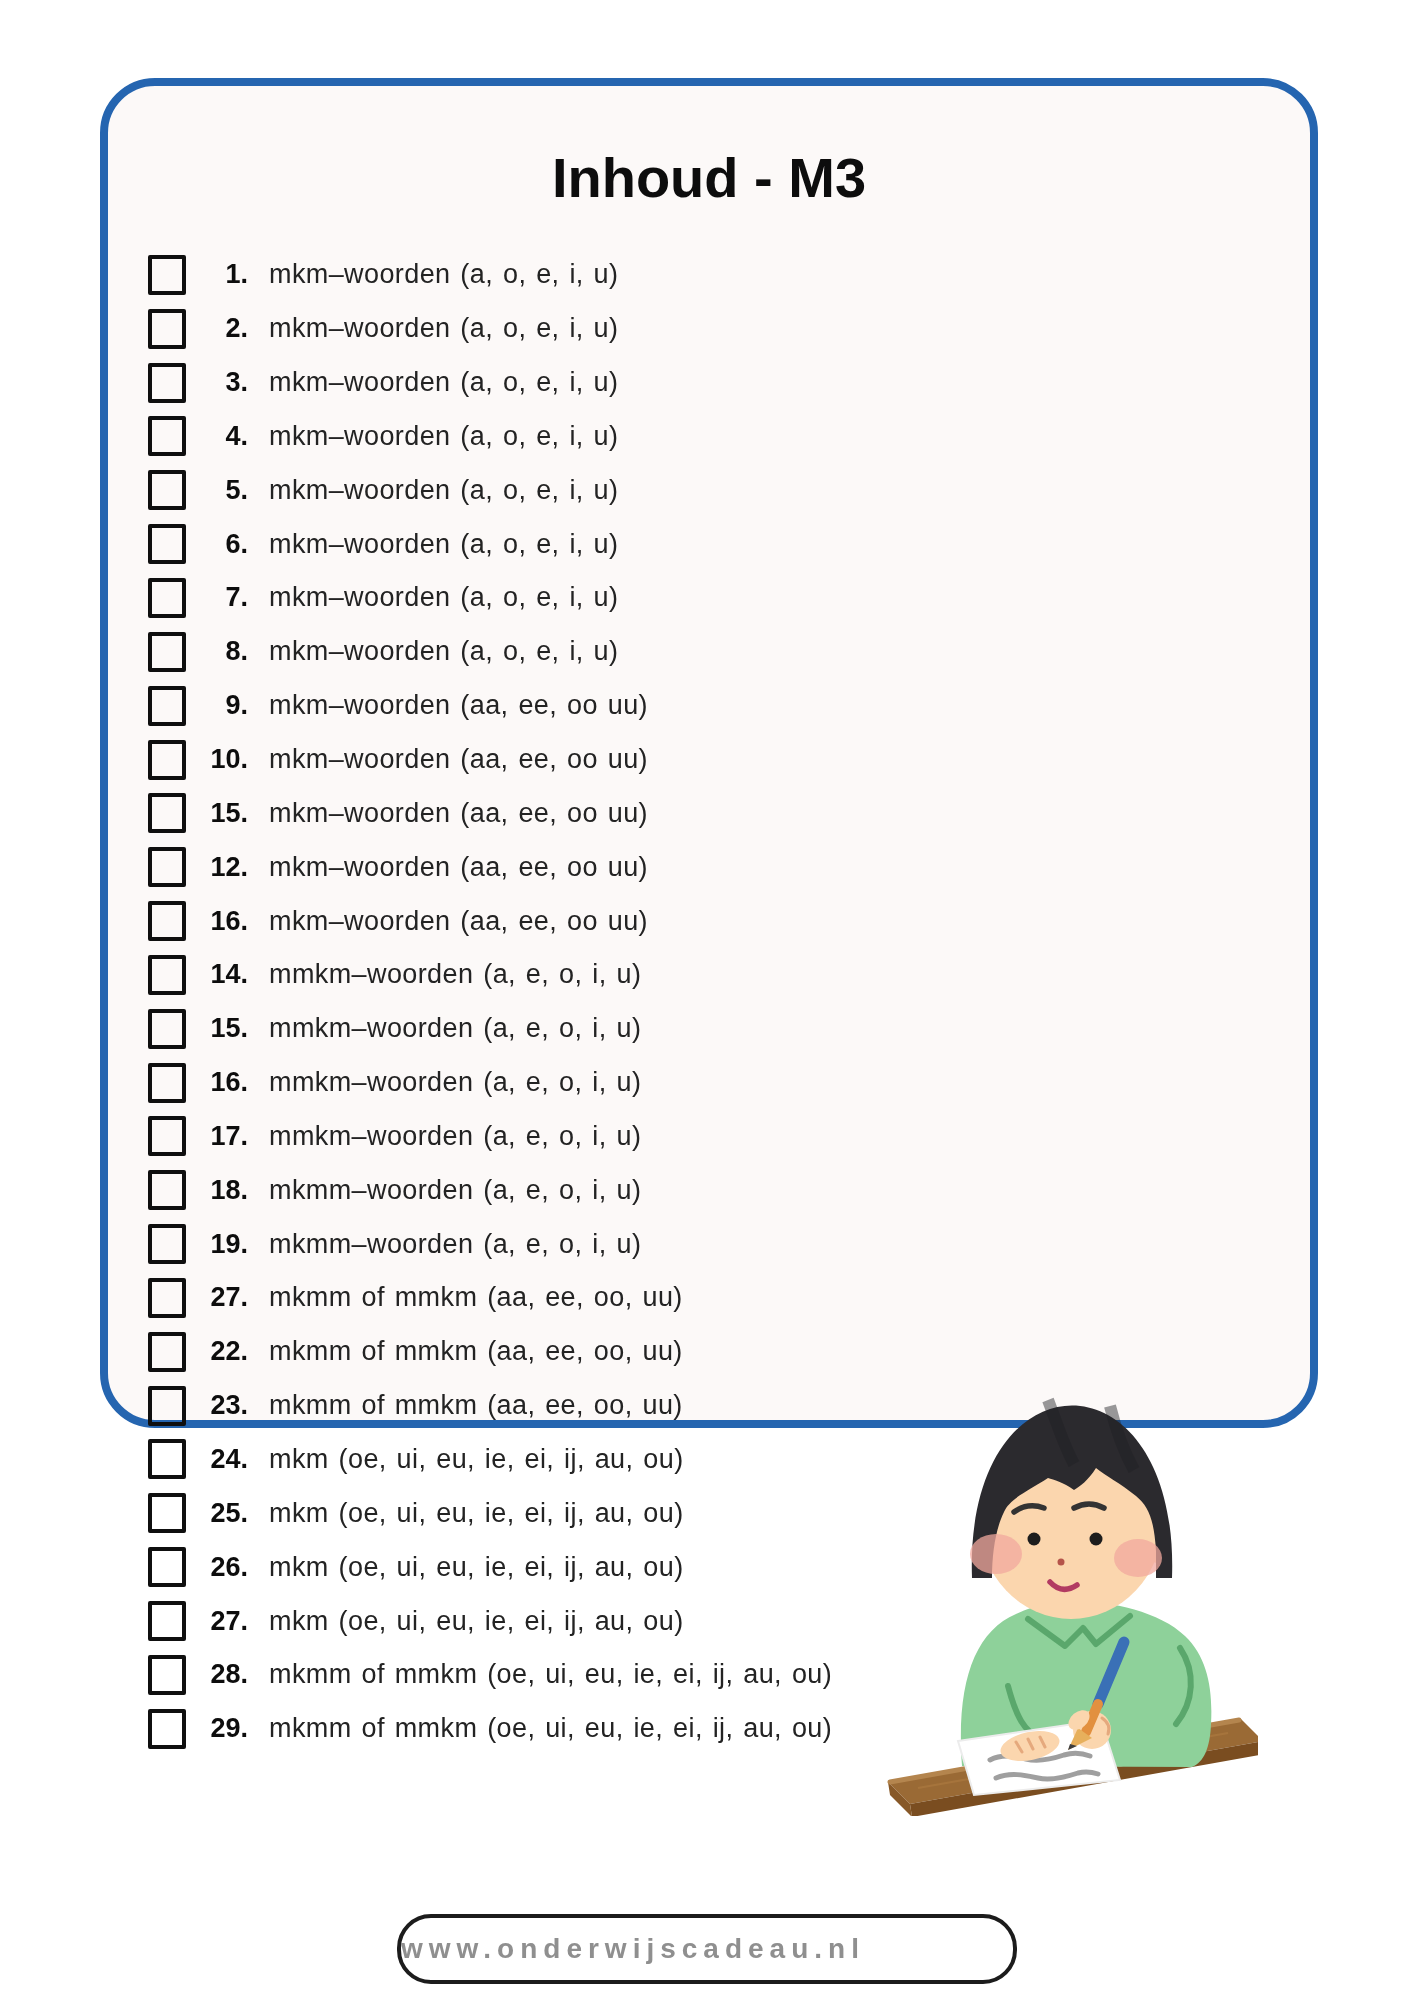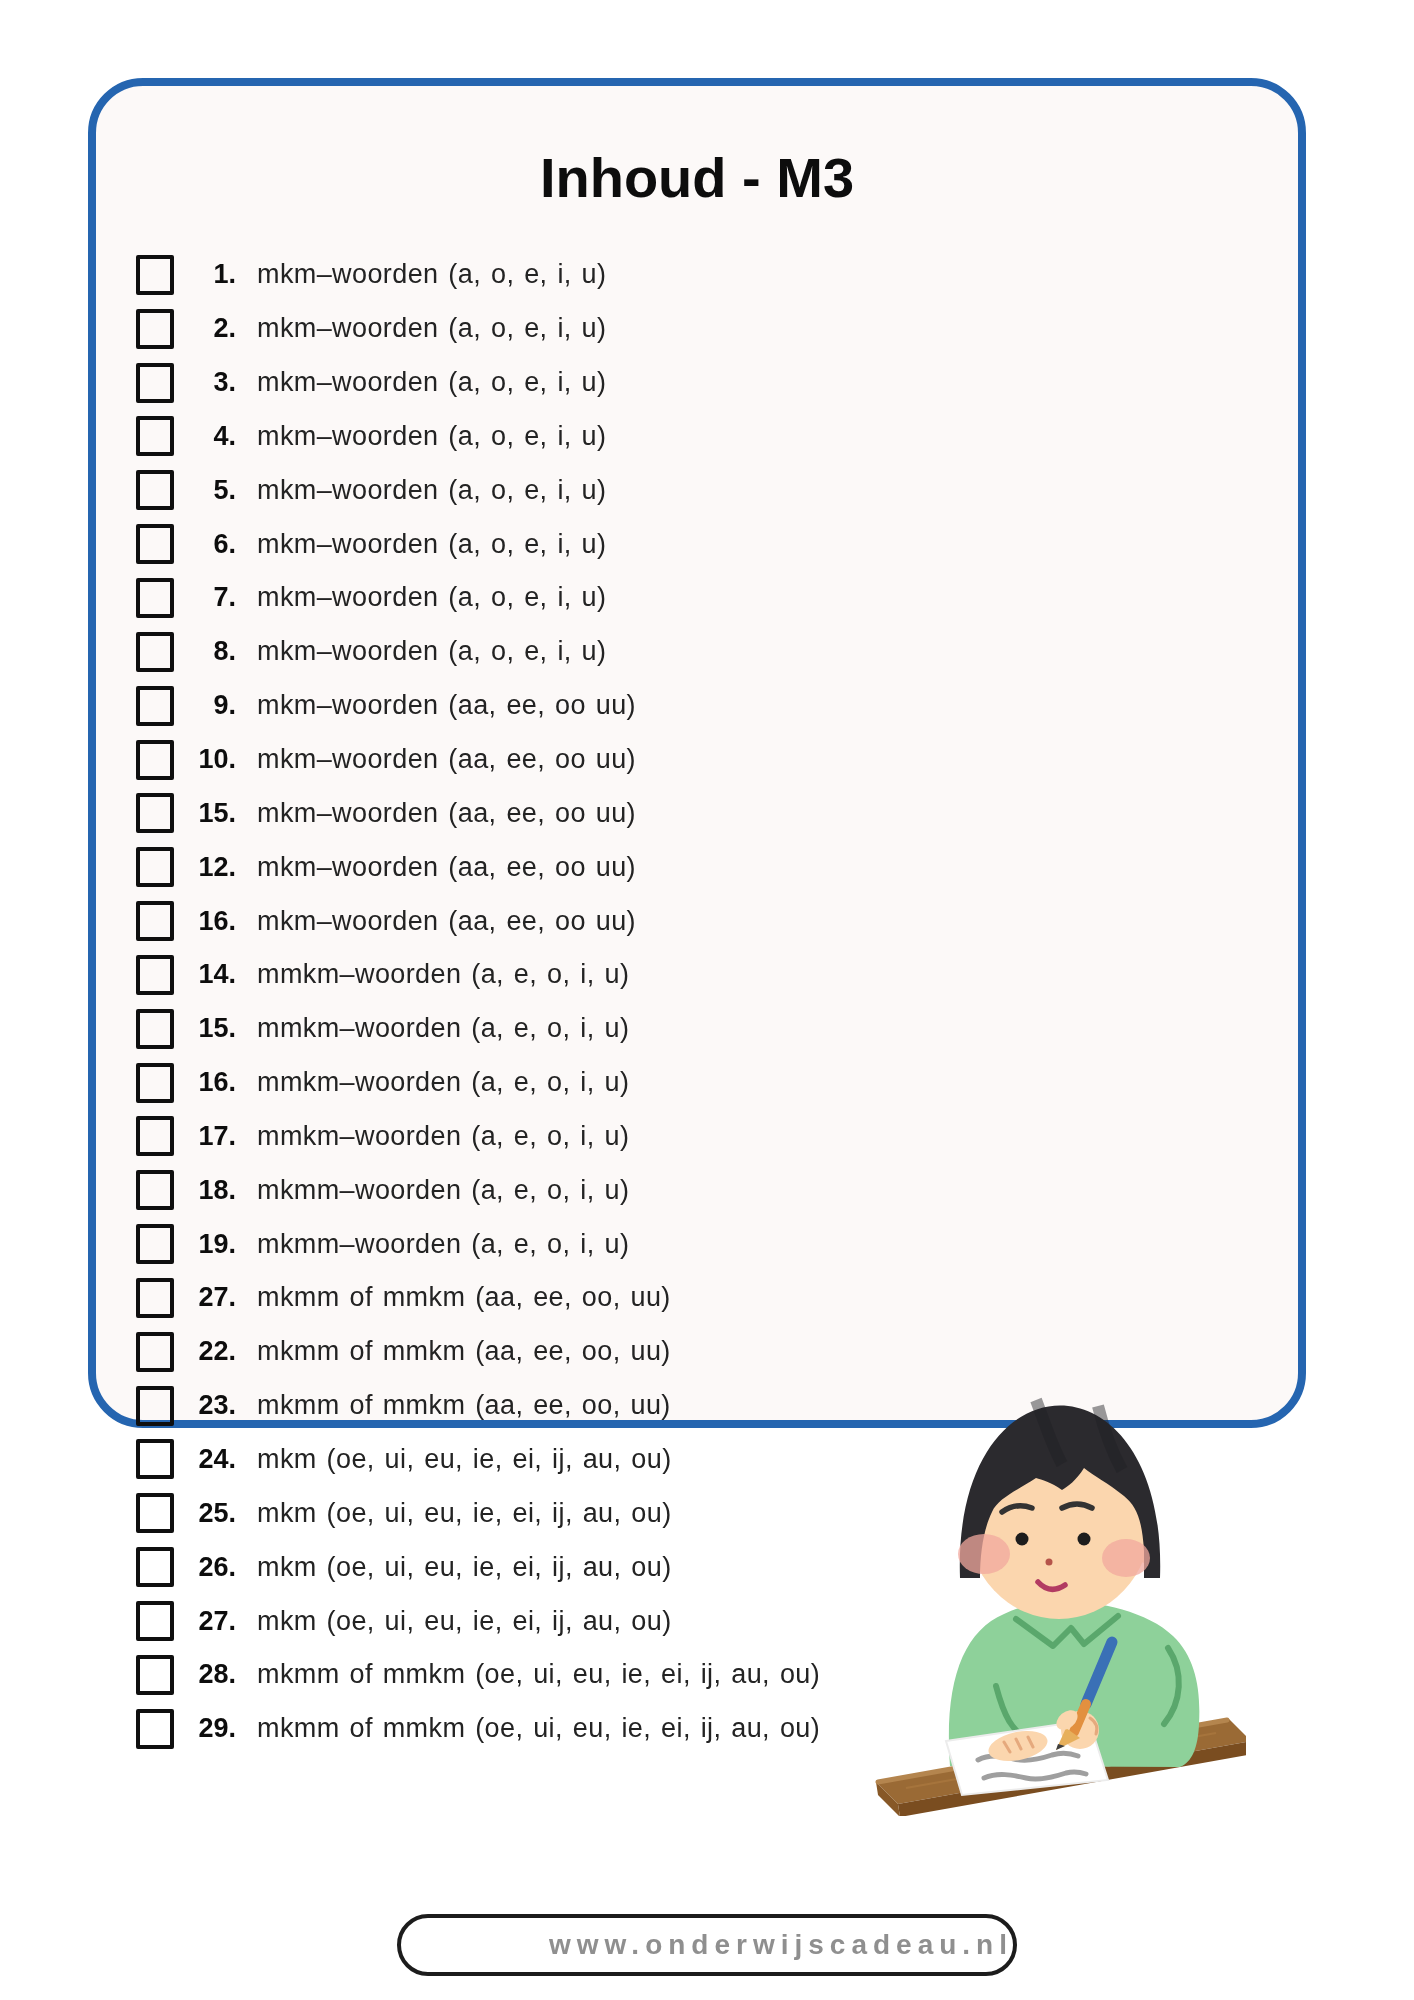--- a/index.html
+++ b/index.html
@@ -5,21 +5,21 @@
   html,body{margin:0;padding:0;background:#ffffff;}
   .page{
     position:relative;
     width:1414px;height:2000px;
     background:#ffffff;
     font-family:"Liberation Sans", sans-serif;
     overflow:hidden;
   }
   .card{
     position:absolute;
-    left:88px;top:78px;
+    left:100px;top:78px;
     width:1218px;height:1350px;
     box-sizing:border-box;
     border:8px solid var(--accent,#2565b0);
     border-radius:55px;
     background:var(--card-bg,#fcf9f8);
   }
   .title{
     position:absolute;
     left:0;top:64px;width:100%;
     margin:0;
@@ -63,26 +63,26 @@
   }
   .illustration{
     position:absolute;
     left:750px;top:1300px;
     width:400px;height:430px;
   }
   .footer-pill{
     position:absolute;
     left:50%;top:1914px;
     transform:translateX(-50%);
-    width:620px;height:62px;
+    width:620px;height:70px;
     box-sizing:border-box;
     border:4px solid var(--footer-border,#1c1c1c);
     border-radius:34px;
     background:#ffffff;
-    display:flex;align-items:center;justify-content:flex-end;
+    display:flex;align-items:center;justify-content:flex-start;
   }
   .footer-pill span{
     font-size:28px;
     font-weight:bold;
     letter-spacing:6px;
     color:var(--footer-text,#8f8f8f);
   }
 </style>
 </head>
 <body>

